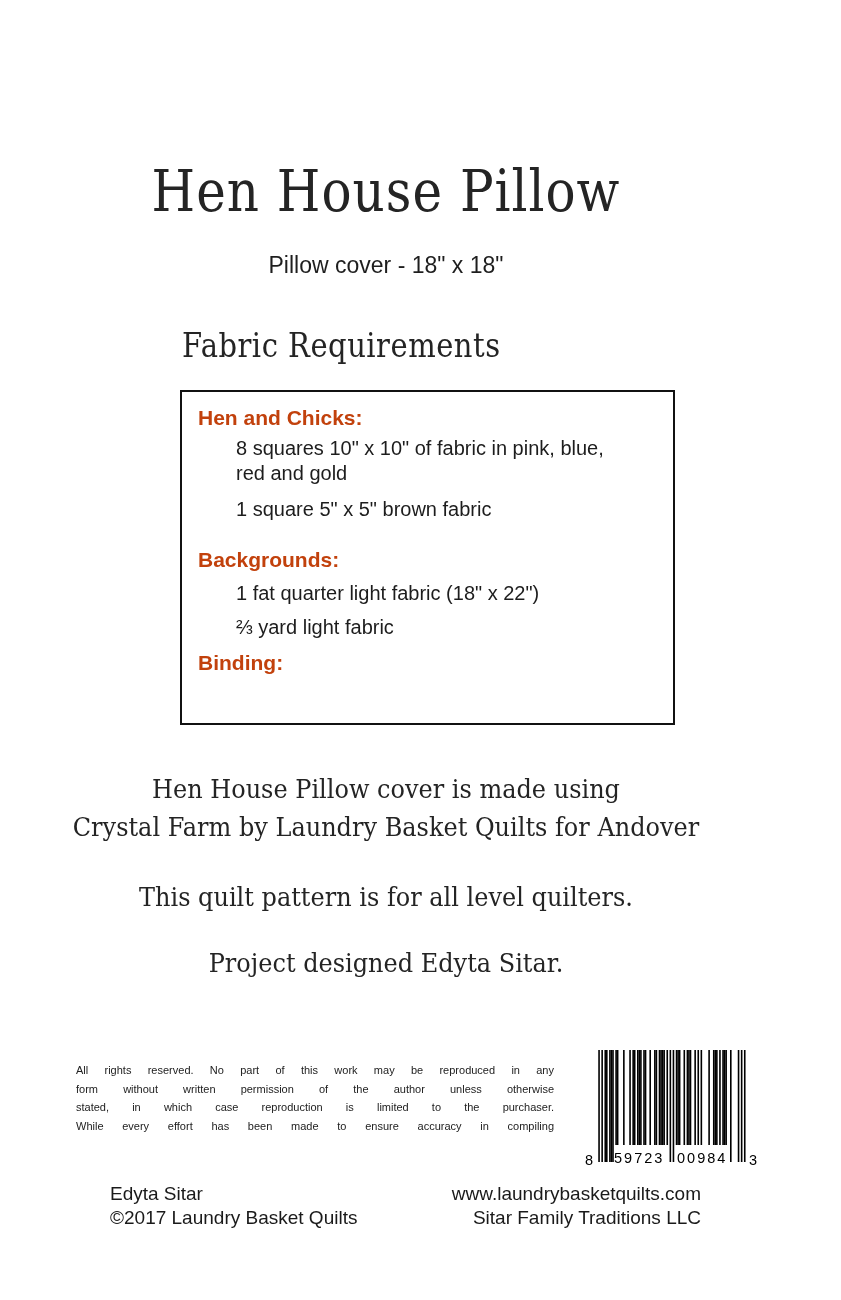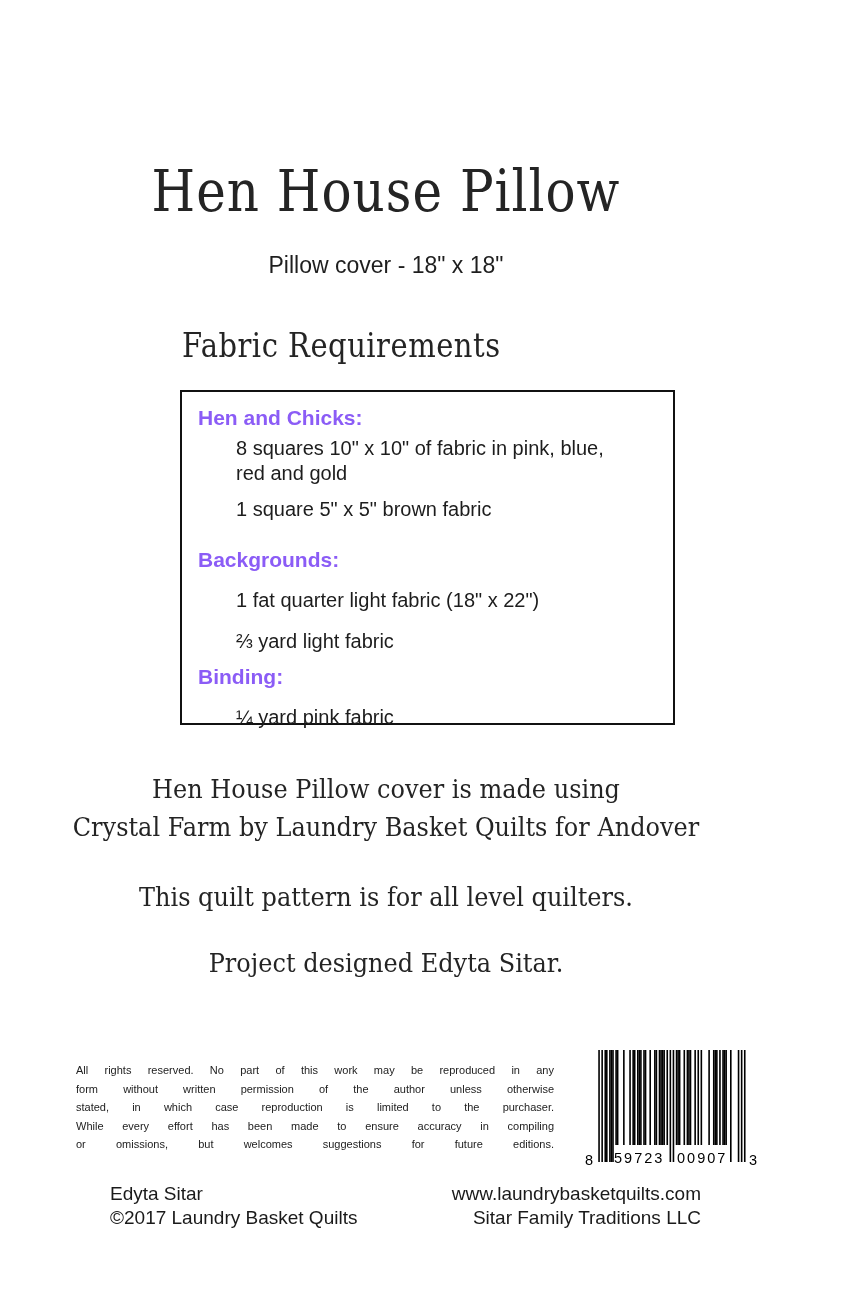--- a/index.html
+++ b/index.html
@@ -55,34 +55,34 @@
     width: 495px;
     height: 335px;
     box-sizing: border-box;
     border: 2px solid #111111;
     padding: 14px 14px 0 16px;
   }
   .fr-label {
     font-size: 21px;
     font-weight: 700;
     line-height: 24px;
-    color: #8b5cf6;
+    color: #c2410c;
   }
   .fr-item {
     font-size: 20px;
     line-height: 25px;
     margin-left: 38px;
     max-width: 410px;
     white-space: pre-line;
     color: #1d1d1d;
   }
   .mt6  { margin-top: 6px; }
   .mt11 { margin-top: 11px; }
   .mt13 { margin-top: 26px; }
-  .mt3  { margin-top: 16px; }
+  .mt3  { margin-top: 9px; }
   .mt12 { margin-top: 12px; }
   .statement {
     position: absolute;
     left: 0;
     width: 100%;
     text-align: center;
     font-size: 24px;
     line-height: 34px;
     transform: scaleY(1.12);
     transform-origin: center top;
@@ -157,38 +157,36 @@
     <div class="fr-item mt6">8 squares 10" x 10" of fabric in pink, blue,
 red and gold</div>
     <div class="fr-item mt11">1 square 5" x 5" brown fabric</div>
 
     <div class="fr-label mt13">Backgrounds:</div>
     <div class="fr-item mt3">1 fat quarter light fabric (18" x 22")</div>
 
     <div class="fr-item mt3">⅔ yard light fabric</div>
 
     <div class="fr-label mt11">Binding:</div>
-    <div class="fr-item mt3">¼ yard pink fabric</div>
   </div>
 
   <div class="deco statement st-made">
     <div>Hen House Pillow cover is made using</div>
     <div>Crystal Farm by Laundry Basket Quilts for Andover</div>
   </div>
 
   <div class="deco statement st-skill">This quilt pattern is for all level quilters.</div>
 
   <div class="deco statement st-designer">Project designed Edyta Sitar.</div>
 
   <div class="copyright">
     <div class="c-line">All rights reserved. No part of this work may be reproduced in any</div>
     <div class="c-line">form without written permission of the author unless otherwise</div>
     <div class="c-line">stated, in which case reproduction is limited to the purchaser.</div>
     <div class="c-line">While every effort has been made to ensure accuracy in compiling</div>
-    <div class="c-line">or omissions, but welcomes suggestions for future editions.</div>
   </div>
 
   <div class="barcode">
     <svg id="barcode-bars" width="148" height="112" viewBox="0 0 147.5 112" fill="#000000">
         <rect x="0.00" y="0" width="1.60" height="112"></rect>
         <rect x="3.10" y="0" width="1.60" height="112"></rect>
         <rect x="6.20" y="0" width="1.60" height="112"></rect>
         <rect x="7.75" y="0" width="1.60" height="112"></rect>
         <rect x="10.85" y="0" width="1.60" height="112"></rect>
         <rect x="12.40" y="0" width="1.60" height="112"></rect>
@@ -232,21 +230,21 @@
         <rect x="124.00" y="0" width="1.60" height="95"></rect>
         <rect x="125.55" y="0" width="1.60" height="95"></rect>
         <rect x="127.10" y="0" width="1.60" height="95"></rect>
         <rect x="131.75" y="0" width="1.60" height="112"></rect>
         <rect x="139.50" y="0" width="1.60" height="112"></rect>
         <rect x="142.60" y="0" width="1.60" height="112"></rect>
         <rect x="145.70" y="0" width="1.60" height="112"></rect>
       </svg>
     <span class="bc-digit bc-left">8</span>
     <span class="bc-digit bc-g1">59723</span>
-    <span class="bc-digit bc-g2">00907</span>
+    <span class="bc-digit bc-g2">00984</span>
     <span class="bc-digit bc-right">3</span>
   </div>
 
   <div class="footer-left">
     <div>Edyta Sitar</div>
     <div>©2017 Laundry Basket Quilts</div>
   </div>
 
   <div class="footer-right">
     <div>www.laundrybasketquilts.com</div>

